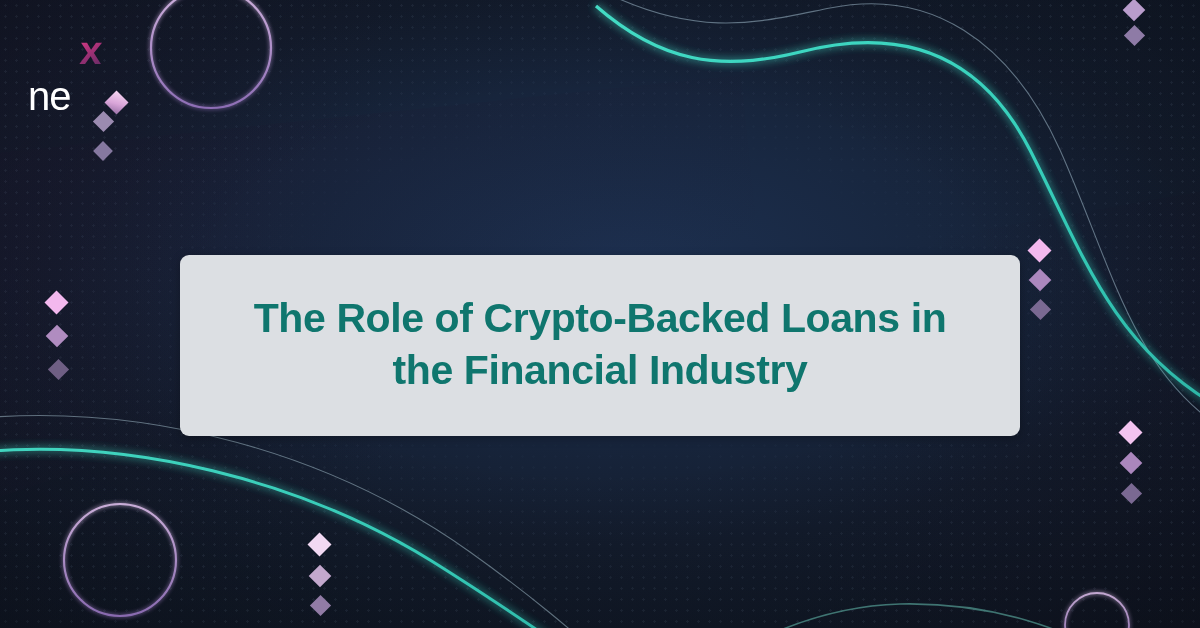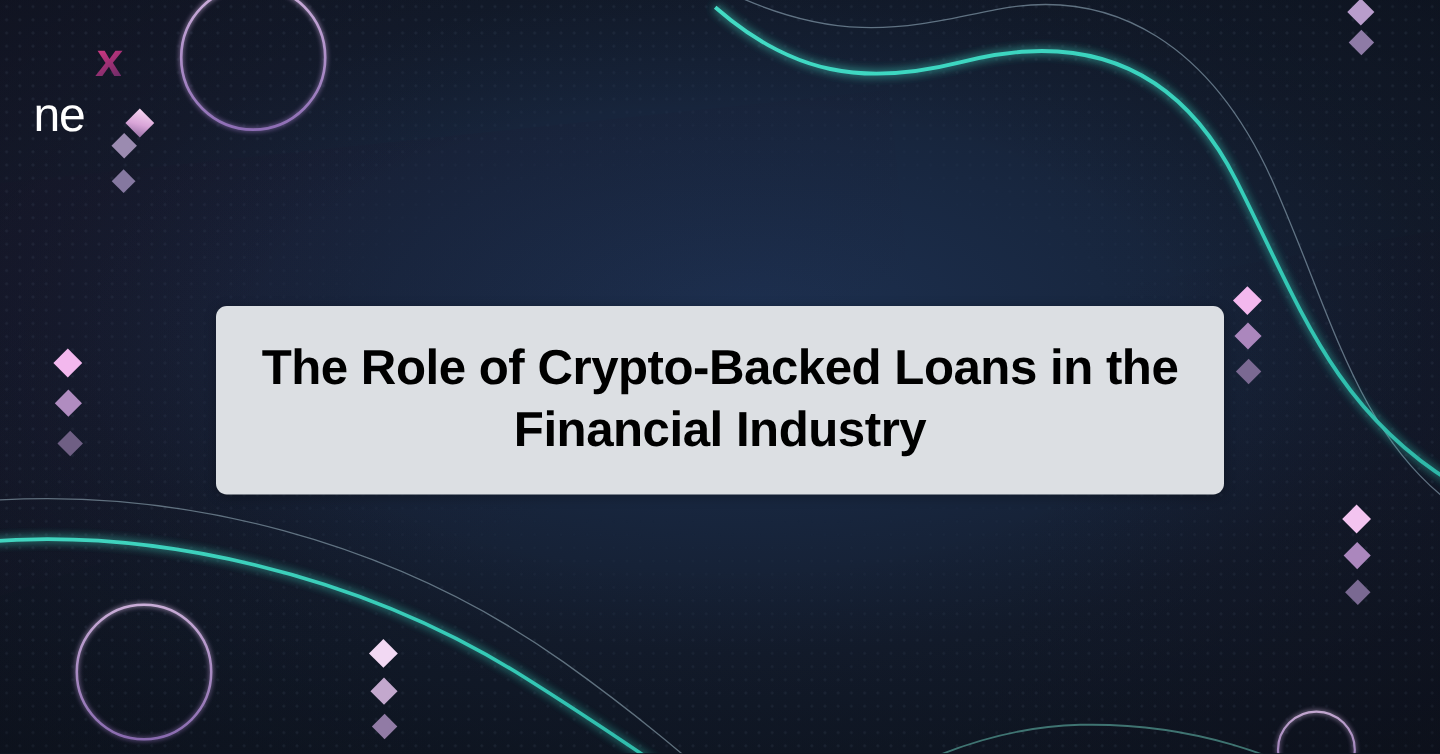--- a/index.html
+++ b/index.html
@@ -141,27 +141,27 @@
     left: 180px;
     top: 255px;
     width: 840px;
     box-sizing: border-box;
     padding: 26px 30px 28px;
     background: #dcdfe3;
     border-radius: 9px;
     box-shadow: 0 2px 10px rgba(0,0,0,.28);
   }
   .title-text {
-    margin: 0;
+    margin: 12px;
     text-align: center;
     font-size: 41px;
     line-height: 1.26;
     font-weight: 700;
     letter-spacing: -0.4px;
-    color: #000000;
+    color: #0f766e;
   }
 </style>
 </head>
 <body>
 
 <div id="banner">
 
   <div class="bg-base"></div>
   <div class="bg-facets">
     <div class="facet facet-tl"></div>

